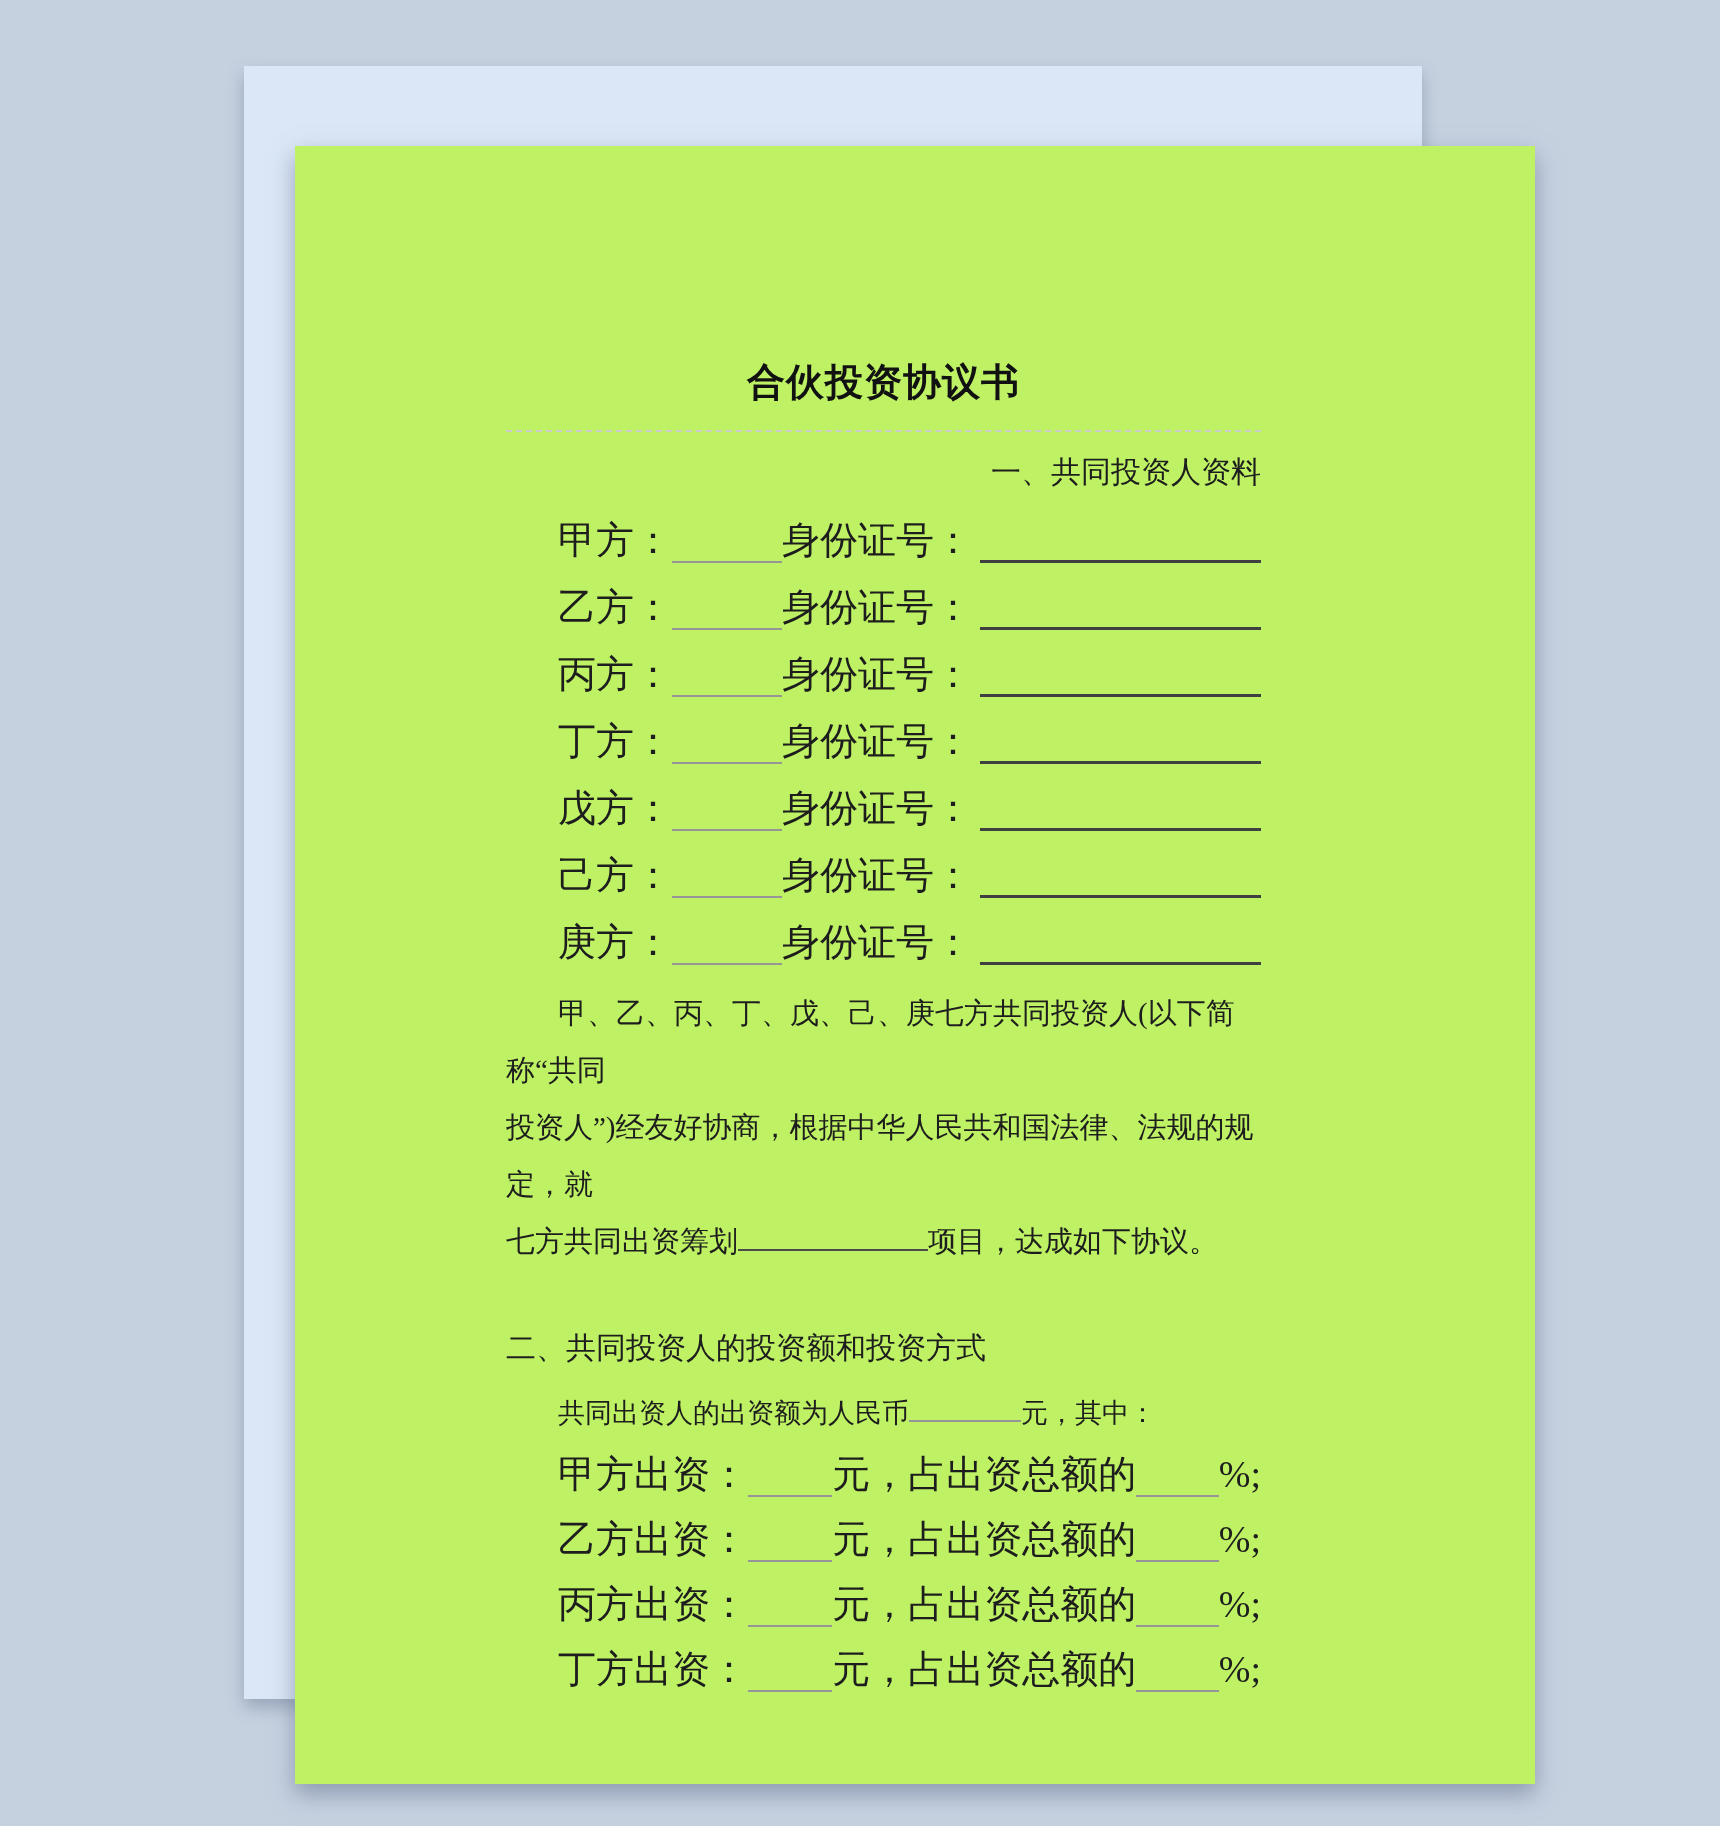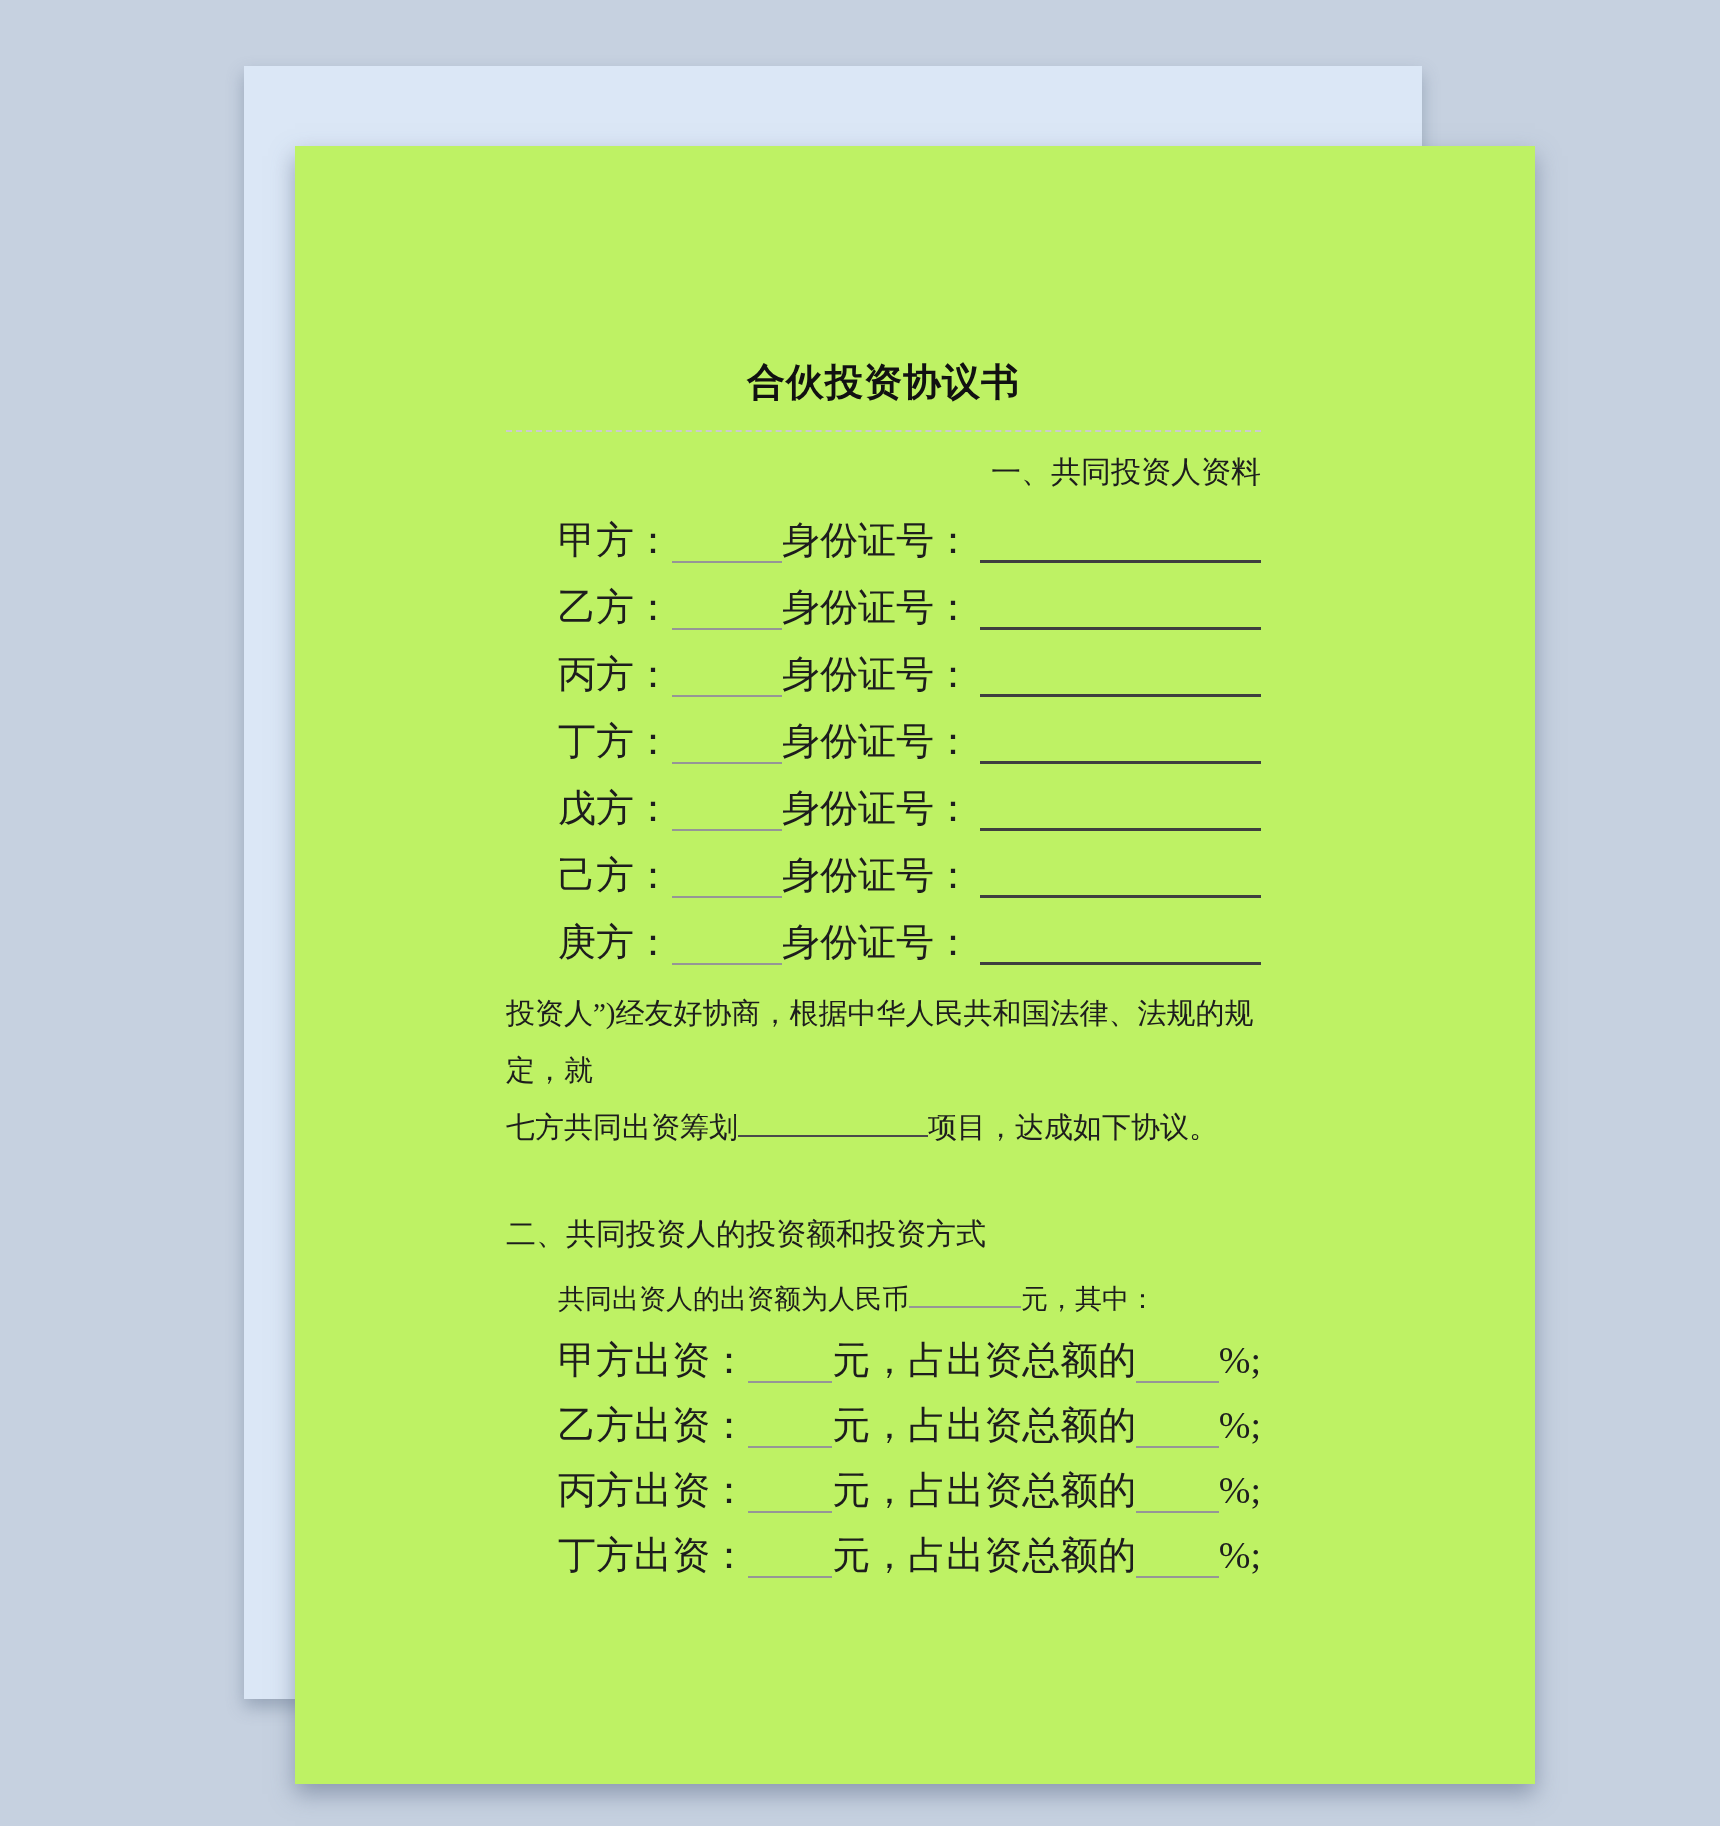--- a/index.html
+++ b/index.html
@@ -151,20 +151,21 @@
       </div>
       <div class="row">
         <span class="lbl">庚方：</span>
           <span class="blank name-blank"></span>
           <span class="lbl">身份证号：</span>
           <span class="blank id-blank"></span>
       </div>
     </div>
 
     <div class="para">
+      <div class="para-line indent">甲、乙、丙、丁、戊、己、庚七方共同投资人(以下简称“共同</div>
       <div class="para-line">投资人”)经友好协商，根据中华人民共和国法律、法规的规定，就</div>
       <div class="para-line"><span>七方共同出资筹划</span><span class="inline-blank"></span><span>项目，达成如下协议。</span></div>
     </div>
 
     <div class="section-heading heading-2">二、共同投资人的投资额和投资方式</div>
 
     <div class="total-line"><span>共同出资人的出资额为人民币</span><span class="total-blank"></span><span>元，其中：</span></div>
 
     <div class="rows contrib-rows">
       <div class="row">

